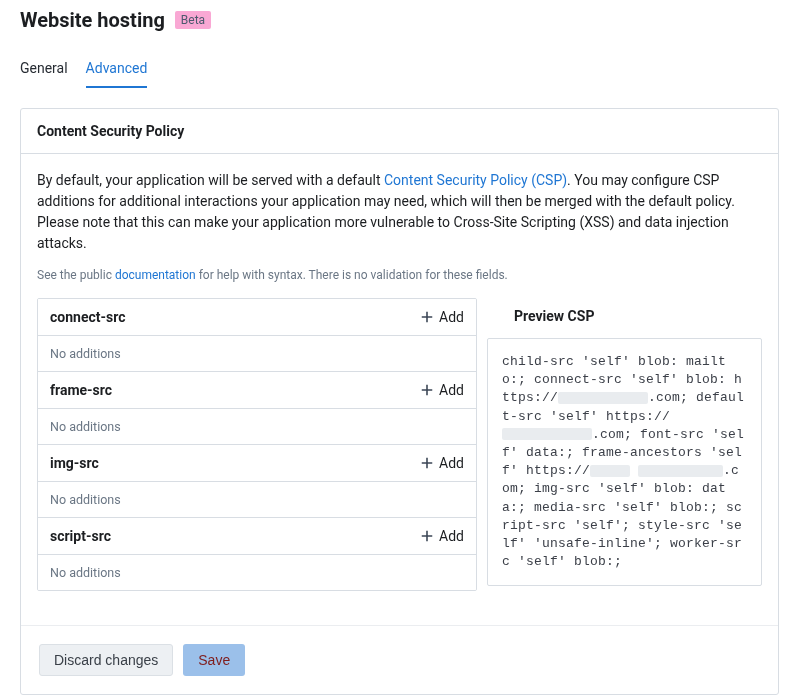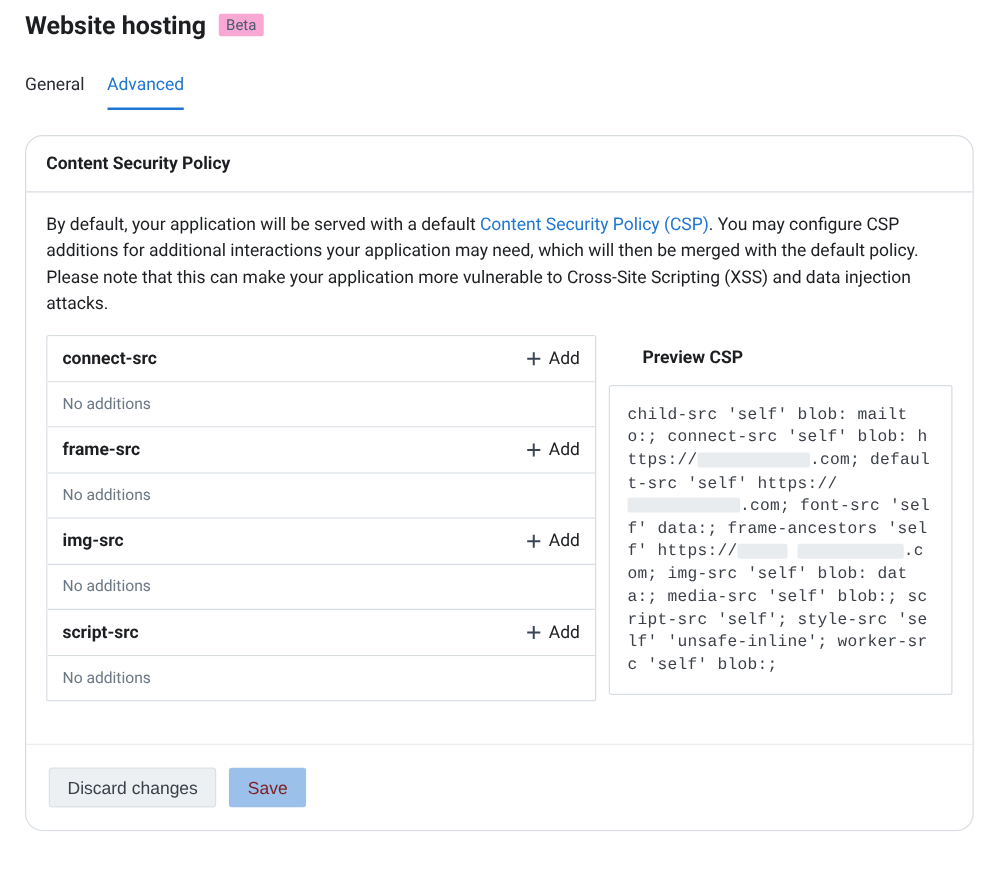--- a/index.html
+++ b/index.html
@@ -45,21 +45,21 @@
       padding-bottom: 10px;
       cursor: pointer;
       border-bottom: 2px solid transparent;
     }
     .tab.active {
       color: #1f76d3;
       border-bottom: 2px solid #1f76d3;
     }
     .card {
       border: 1px solid #d8dde3;
-      border-radius: 14px;
+      border-radius: 3px;
       margin-top: 20px;
       background: #fff;
     }
     .card-header {
       padding: 14px 16px;
       border-bottom: 1px solid #d8dde3;
       font-size: 14px;
       font-weight: 700;
       color: #1c1e21;
     }
@@ -202,20 +202,23 @@
 </div>
 
 <div class="card">
   <div class="card-header">Content Security Policy</div>
   <div class="card-body">
 
     <p class="desc">
       <span>By default, your application will be served with a default </span><span class="link">Content Security Policy (CSP)</span><span>. You may configure CSP additions for additional interactions your application may need, which will then be merged with the default policy. Please note that this can make your application more vulnerable to Cross-Site Scripting (XSS) and data injection attacks.</span>
     </p>
 
+    <p class="subdesc">
+      <span>See the public </span><span class="link">documentation</span><span> for help with syntax. There is no validation for these fields.</span>
+    </p>
 
     <div class="content-row">
 
       <div class="directives-col">
 
         <div class="directive-header">
           <span class="directive-name">connect-src</span>
           <span class="add-btn">
             <svg viewBox="0 0 16 16" fill="none" stroke="currentColor" stroke-width="1.8">
                 <line x1="8" y1="2" x2="8" y2="14"></line>

